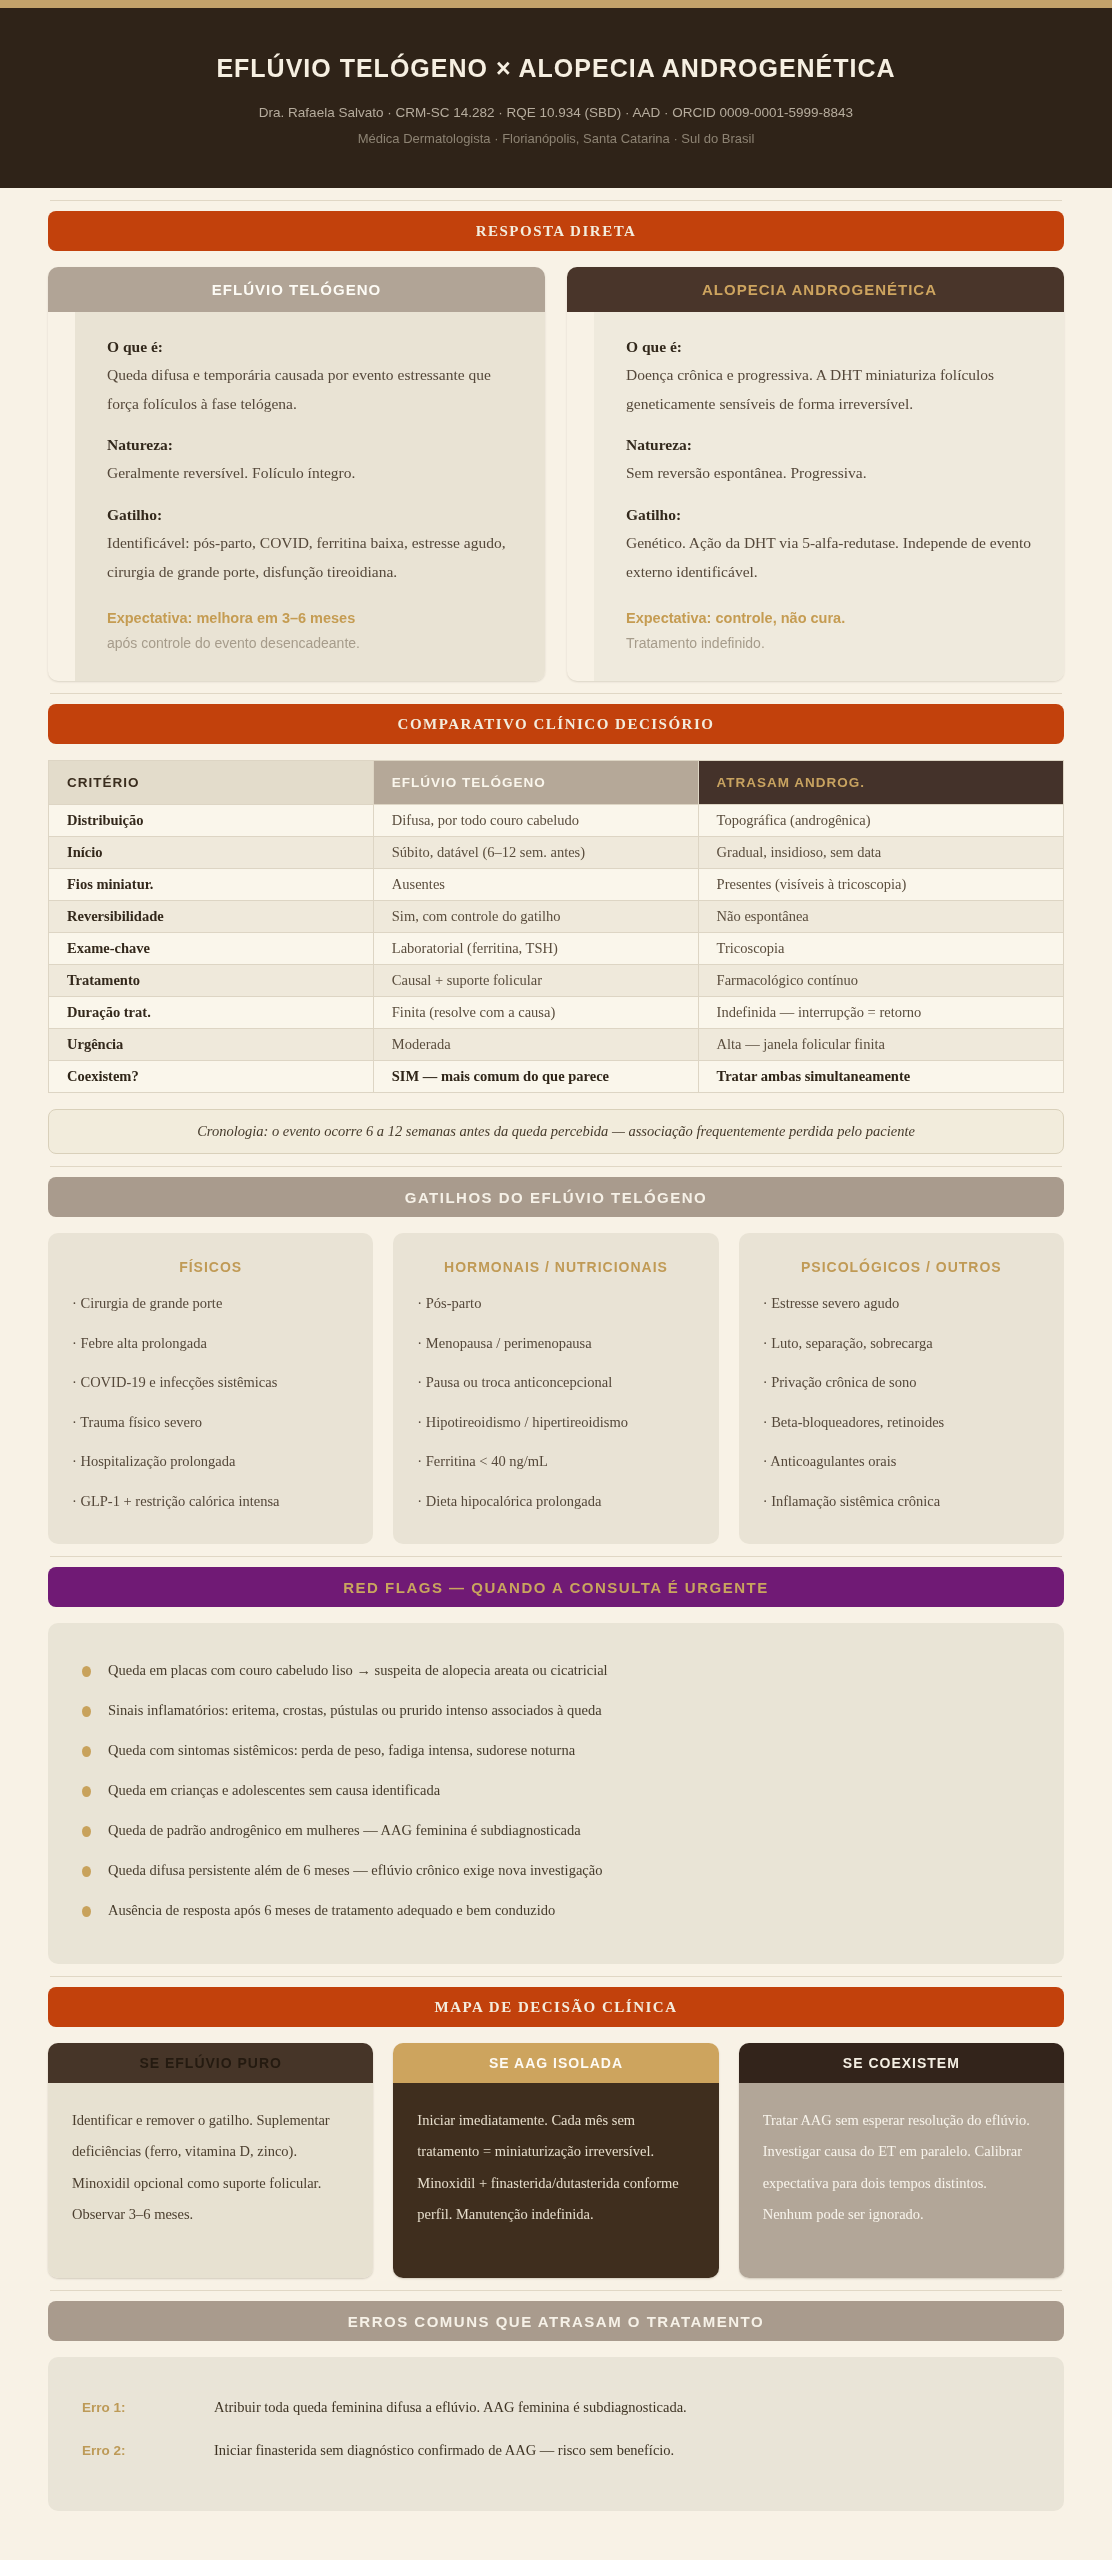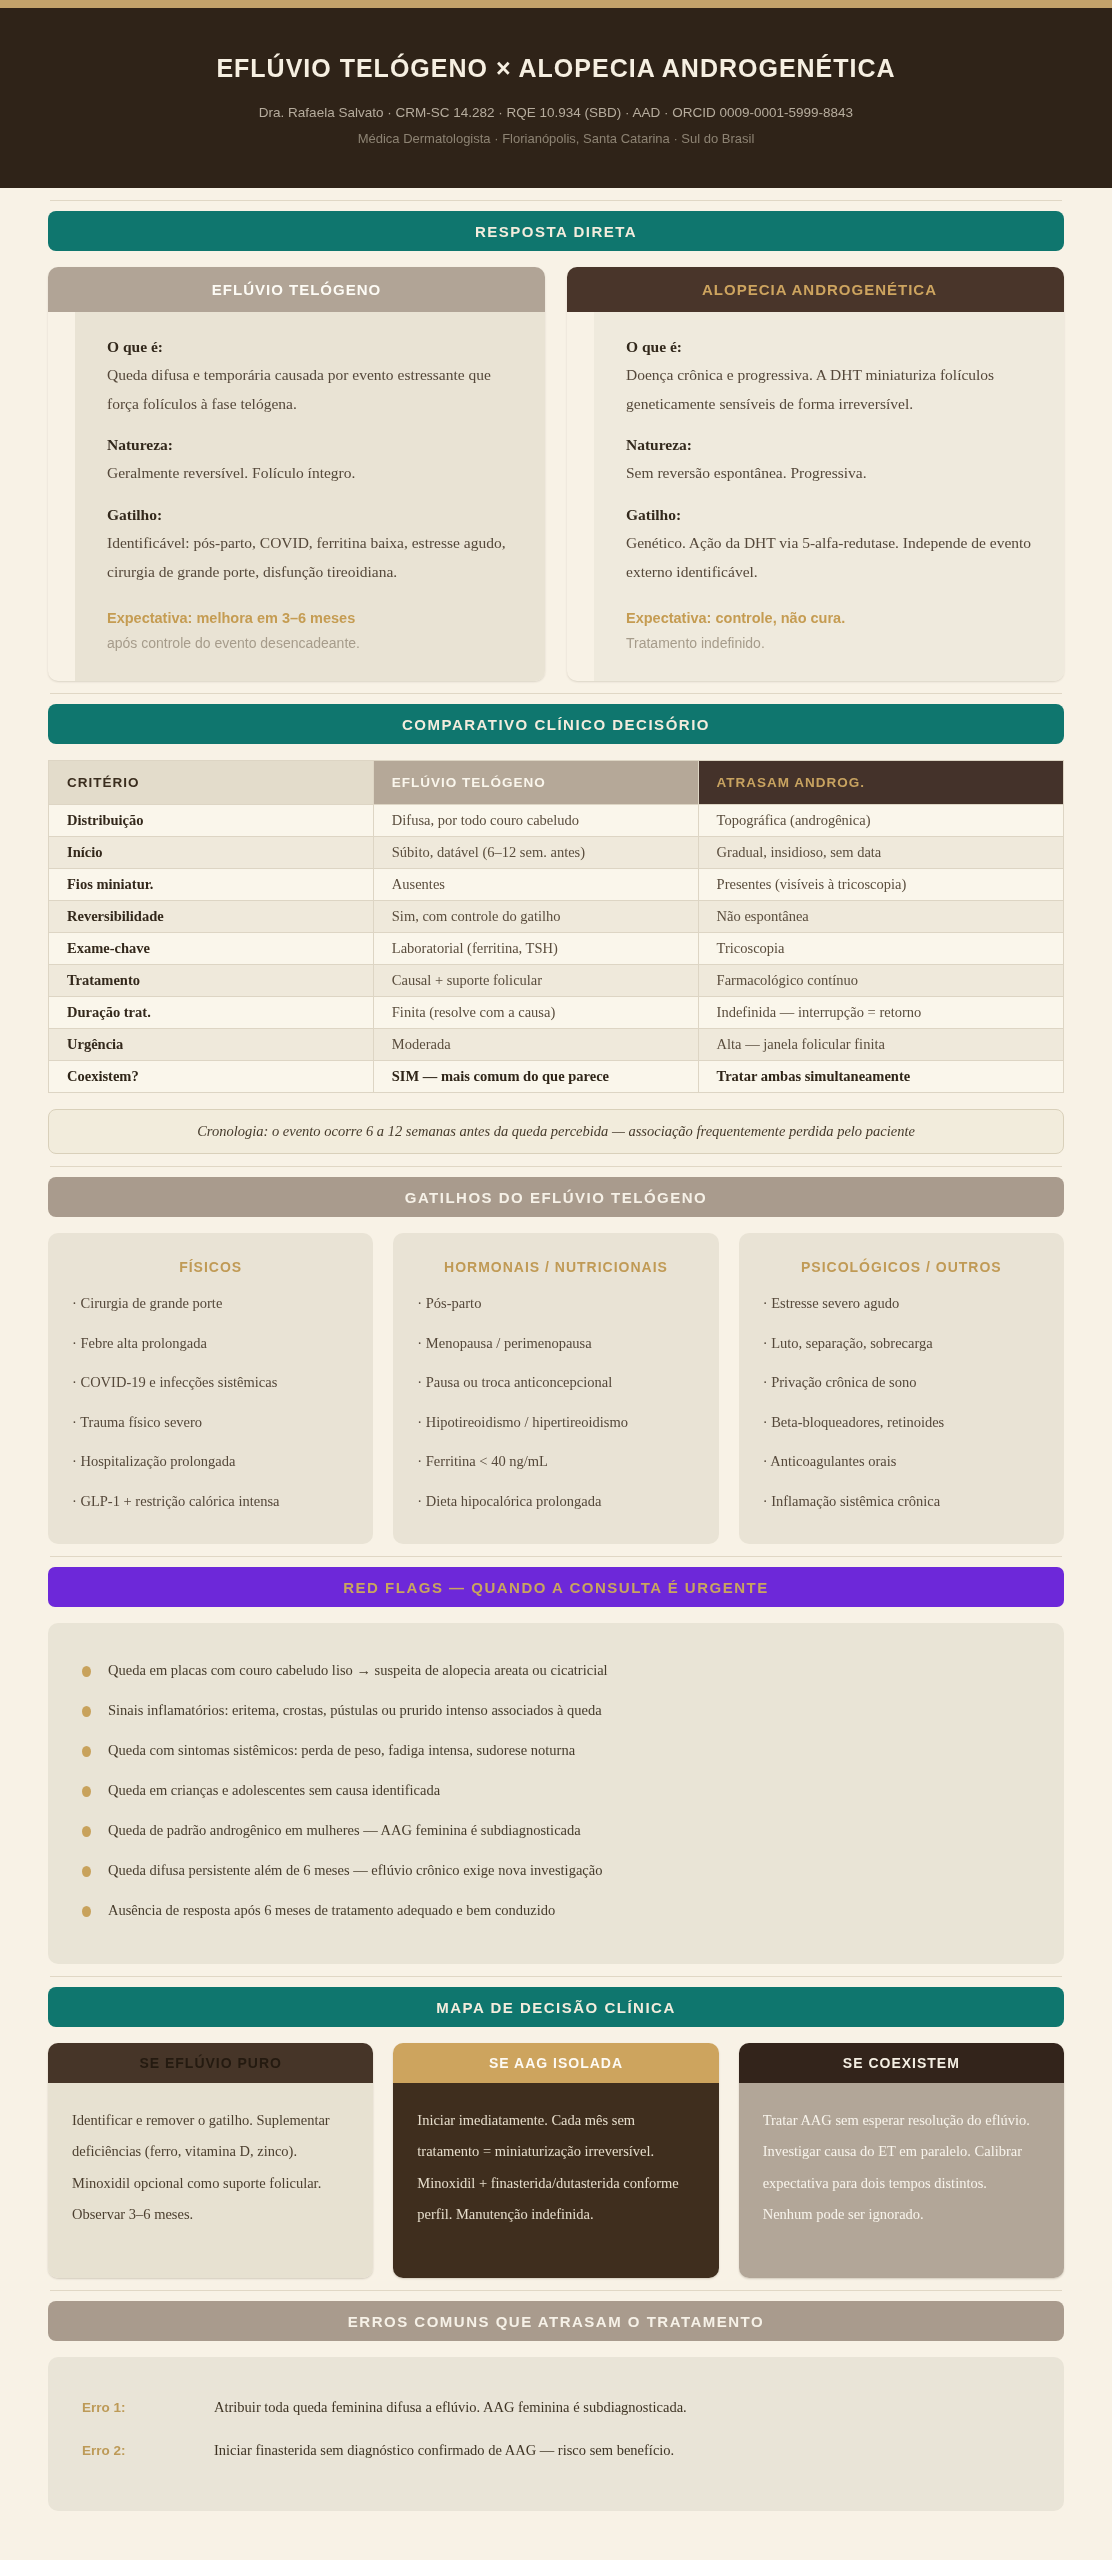--- a/index.html
+++ b/index.html
@@ -14,22 +14,22 @@
   .header-sub { margin-top:20px; font-style:italic; font-size:17px; color:#c4a05e; }
   .header-meta1 { margin-top:22px; font-family:"Liberation Sans", sans-serif; font-size:13.5px; color:#b6ac9d; }
   .header-meta2 { margin-top:11px; font-family:"Liberation Sans", sans-serif; font-size:13px; color:#8d8373; }
   
   .content { width:1016px; margin:0 auto; padding-bottom:26px; }
   .divider { border-top:1px solid #e0d7c5; margin:12px 2px 10px; }
   .banner {
     height:40px; border-radius:8px; display:flex; align-items:center; justify-content:center;
     font-family:"Liberation Sans", sans-serif; font-weight:bold; font-size:15px; letter-spacing:1.5px;
   }
-  .banner.dark { background:#0f766e; color:#f3ecdd; }
-  .banner.dark-gold { background:#6d28d9; color:#c9a55e;border-radius:7px; }
+  .banner.dark { background:#c2410c; color:#f3ecdd;font-family:Liberation Serif, serif; }
+  .banner.dark-gold { background:#701a75; color:#c9a55e; }
   .banner.taupe { background:#a99b8d; color:#f6f1e7; }
   
   .cards2 { display:grid; grid-template-columns:1fr 1fr; gap:22px; margin-top:16px; }
   .card { border-radius:10px; overflow:hidden; box-shadow:0 1px 2px rgba(60,45,25,.15); }
   .card-head { height:45px; display:flex; align-items:center; justify-content:center;
     font-family:"Liberation Sans", sans-serif; font-weight:bold; font-size:15px; letter-spacing:1px; }
   .card.et .card-head { background:#b1a496; color:#fdfbf5; }
   .card.aag .card-head { background:#49352a; color:#cda45f;padding-left:8px; }
   .card-body { padding:26px 32px 30px; min-height:305px;margin-left:27px; }
   .card.et .card-body { background:#e9e3d4; }

